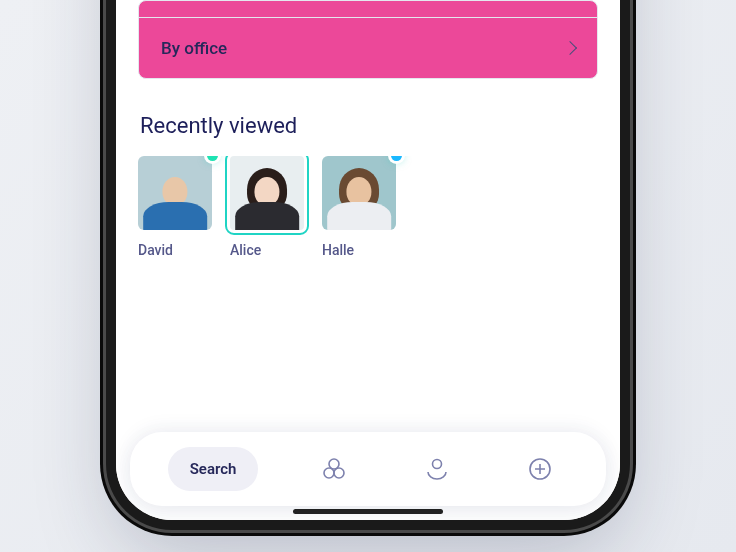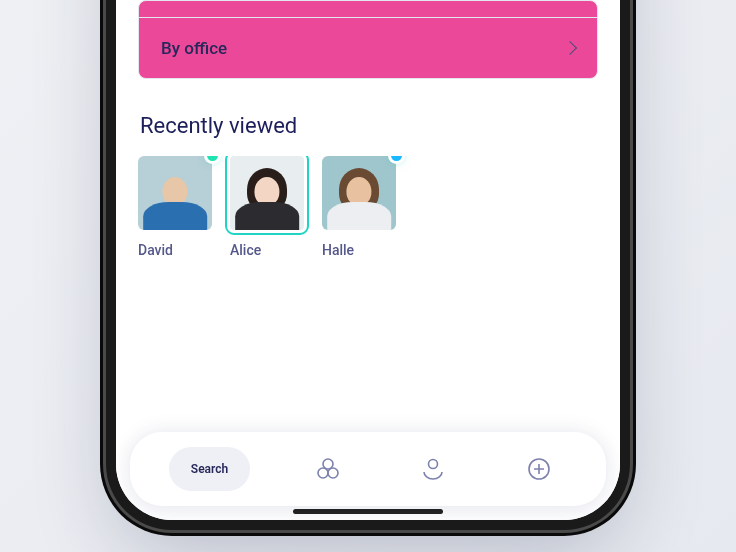--- a/index.html
+++ b/index.html
@@ -141,21 +141,21 @@
     width: 56px; height: 44px;
     display:flex; align-items:center; justify-content:center;
     color:#6a6ea0;
   }
   .tab-search {
     background:#efeff6;
     border-radius: 22px;
     padding: 0 22px;
     width: auto;
     color:#26285a;
-    font-size:12px;
+    font-size:15px;
     font-weight:600;
   }
   .tab-btn svg { stroke:#7d81ad; stroke-width:1.6; fill:none; }
 
   
   .home-ind {
     position:absolute; bottom:6px; left:50%; transform:translateX(-50%);
     width:150px; height:5px; background:#0a0a0a; border-radius:3px; opacity:.9;
   }
 </style>

